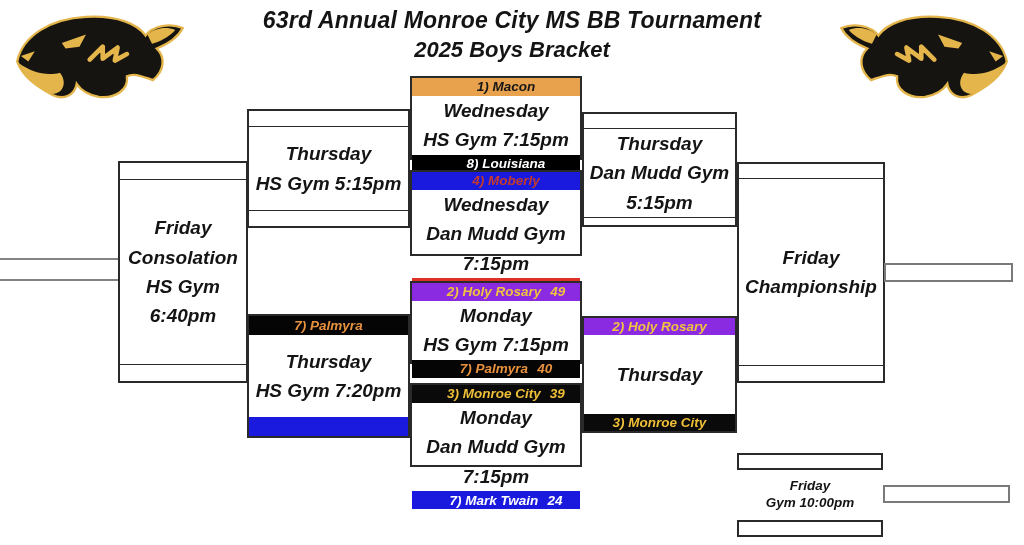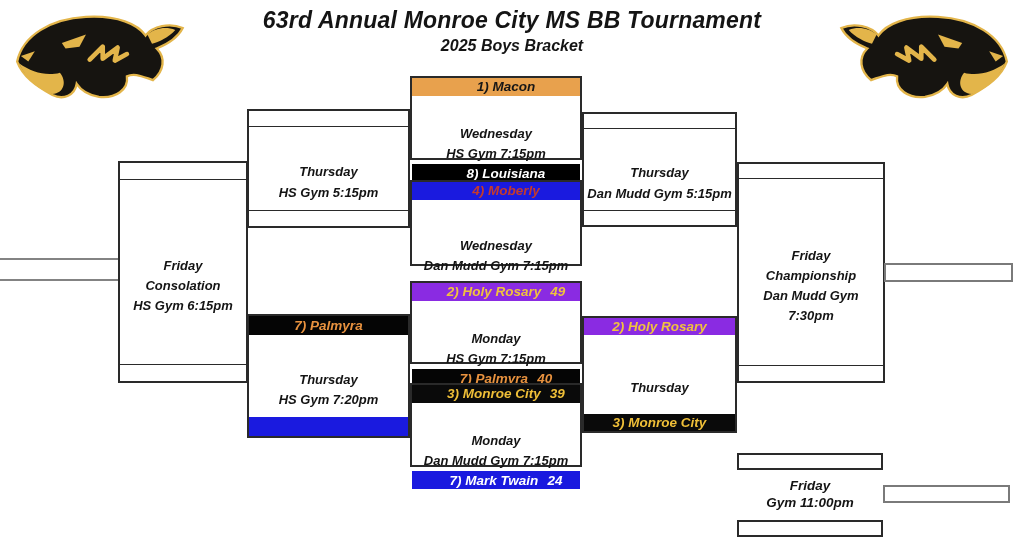--- a/index.html
+++ b/index.html
@@ -10,45 +10,45 @@
     background: #ffffff; overflow: hidden;
     font-style: italic; font-weight: bold; color: #141414;
   }
   .abs { position: absolute; }
   .title {
     left: 0; top: 7px; width: 1024px; text-align: center;
     font-size: 23px; font-weight: 900; letter-spacing: 0.2px;
   }
   .subtitle {
     left: 0; top: 37px; width: 1024px; text-align: center;
-    font-size: 16px; font-weight: 900;
+    font-size: 22px; font-weight: 900;
   }
   .logo { width: 186px; height: 104px; }
   .logo-left  { left: 6px; top: 3px; }
   .logo-right { left: 832px; top: 3px; transform: scaleX(-1); }
 
   
   .bbox { border: 2px solid #2a2a2a; background: #fff; display: flex; flex-direction: column; }
   .teambar {
     flex: 0 0 auto; display: flex; align-items: center; justify-content: center;
     gap: 9px; font-size: 13.5px; line-height: 1; white-space: nowrap;
   }
   .mid {
     flex: 1 1 auto; display: flex; flex-direction: column;
     align-items: center; justify-content: center;
-    font-size: 13px; line-height: 1.55; text-align: center; margin-top: 28px;
+    font-size: 19px; line-height: 1.55; text-align: center;
   }
   .slot-empty-top { flex: 0 0 auto; border-bottom: 1.5px solid #2a2a2a; }
   .slot-empty-bot { flex: 0 0 auto; border-top: 1.5px solid #2a2a2a; }
 
   
   .game { left: 410px; width: 172px; }
   .game .teambar { height: 18px; padding-left: 20px; }
   .g1 { top: 76px;  height: 84px; }
-  .g2 { top: 180px; height: 86px; gap: 8px; }
+  .g2 { top: 170px; height: 86px; }
   .g3 { top: 281px; height: 83px; }
   .g4 { top: 383px; height: 84px; }
 
   
   .lsf1 { left: 247px; top: 109px; width: 163px; height: 119px; }
   .lsf1 .slot-empty-top, .lsf1 .slot-empty-bot { height: 16px; }
   .lsf2 { left: 247px; top: 314px; width: 163px; height: 124px; }
   .lsf2 .teambar { height: 19px; }
   .rsf1 { left: 582px; top: 112px; width: 155px; height: 115px; }
   .rsf1 .slot-empty-top, .rsf1 .slot-empty-bot { height: 15px; }
@@ -181,21 +181,21 @@
     <div class="teambar" style="background: rgb(26, 26, 223); color: rgb(255, 255, 255);">
       <span></span>
     </div>
   </div>
 
   <div class="abs bbox consol">
     <div class="slot-empty-top"></div>
     <div class="mid">
       <span>Friday</span>
       <span>Consolation</span>
-      <span>HS Gym 6:15pm</span>
+      <span>HS Gym 6:40pm</span>
     </div>
     <div class="slot-empty-bot"></div>
   </div>
 
   <div class="abs bbox rsf1">
     <div class="slot-empty-top"></div>
     <div class="mid">
       <span>Thursday</span>
       <span>Dan Mudd Gym 5:15pm</span>
     </div>
@@ -212,29 +212,28 @@
     <div class="teambar" style="background: rgb(10, 10, 10); color: rgb(239, 191, 56);">
       <span>3) Monroe City</span>
     </div>
   </div>
 
   <div class="abs bbox champ">
     <div class="slot-empty-top"></div>
     <div class="mid">
       <span>Friday</span>
       <span>Championship</span>
-      <span>Dan Mudd Gym 7:30pm</span>
     </div>
     <div class="slot-empty-bot"></div>
   </div>
 
   <div class="abs tp-strip tp-strip-top"></div>
   <div class="abs tp-text">
     <span>Friday</span>
-    <span>Gym 11:00pm</span>
+    <span>Gym 10:00pm</span>
   </div>
   <div class="abs tp-strip tp-strip-bot"></div>
 
   <div class="abs winner-left"></div>
   <div class="abs winner-right"></div>
   <div class="abs winner-third"></div>
 
 </div>
 
 </body></html>

